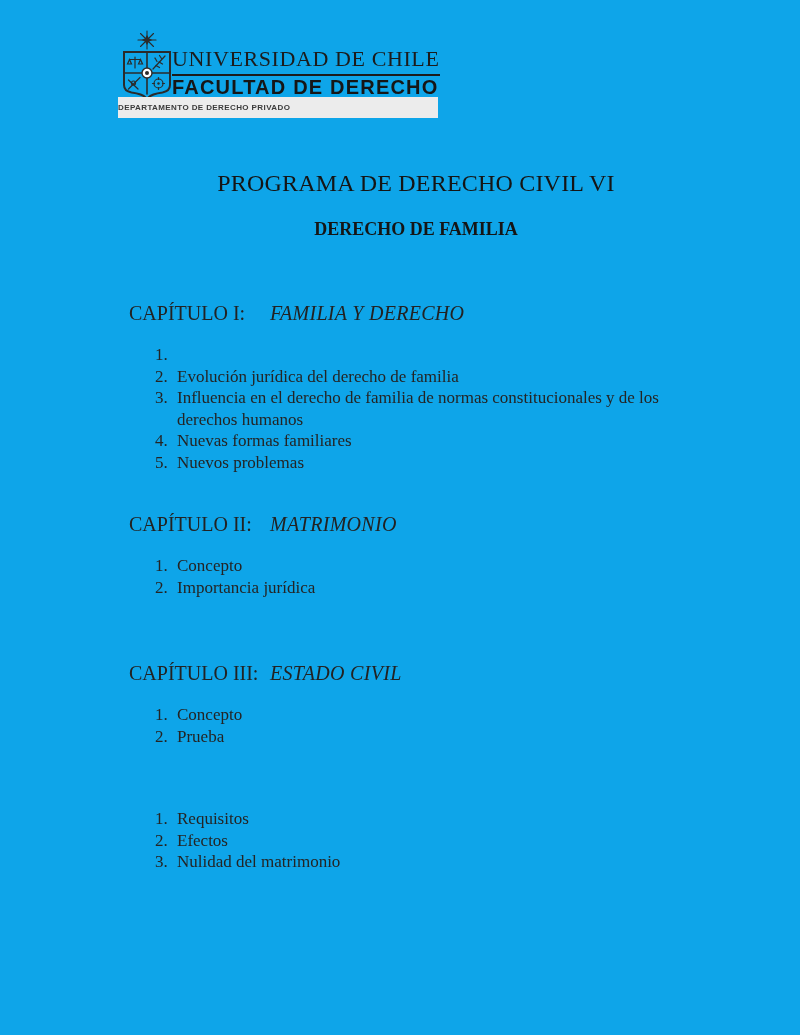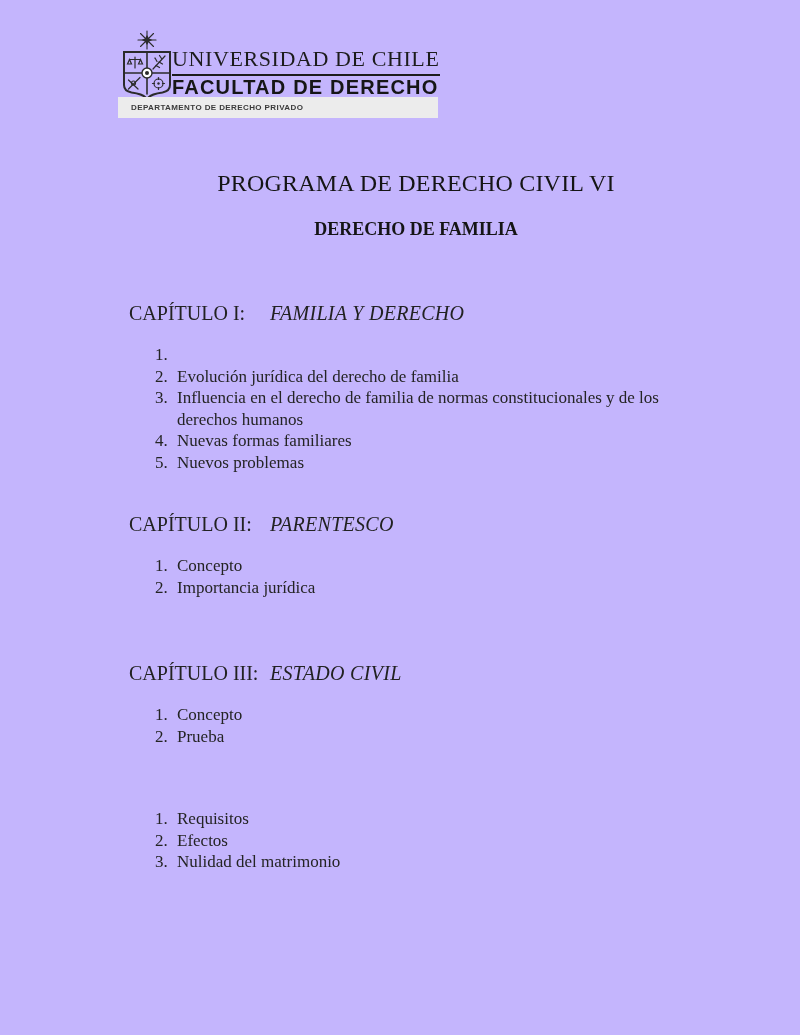--- a/index.html
+++ b/index.html
@@ -1,41 +1,41 @@
 <!DOCTYPE html>
 <html><head>
 <meta charset="utf-8">
 <style>
   html,body{margin:0;padding:0;}
   body{
     width:800px;height:1035px;background:#ffffff;overflow:hidden;position:relative;
     font-family:"Liberation Serif", serif;color:#1f1f1f;
     -webkit-font-smoothing:antialiased;
   }
-  .page{position:absolute;inset:0;background:#c4b5fd;}
+  .page{position:absolute;inset:0;background:#0ea5e9;}
 
   
   .crest{position:absolute;left:117px;top:30px;width:60px;height:70px;}
   .wordmark{position:absolute;left:172px;top:45px;width:268px;}
   .university{
     font-family:"Liberation Serif", serif;font-size:22px;letter-spacing:0.6px;
     color:#1c1c1c;white-space:nowrap;line-height:28px;display:block;
     border-bottom:2px solid #1c1c1c;padding-bottom:1px;
   }
   .faculty{
     font-family:"Liberation Sans", sans-serif;font-weight:bold;font-size:20px;
     letter-spacing:1.2px;color:#161616;white-space:nowrap;line-height:22px;display:block;margin-top:0px;
   }
   .dept-band{
     position:absolute;left:118px;top:97px;width:320px;height:21px;background:#ececec;
     display:flex;align-items:center;
   }
   .dept-text{
     font-family:"Liberation Sans", sans-serif;font-weight:bold;font-size:8px;
-    letter-spacing:0.4px;color:#3a3a3a;padding-left:13px;white-space:nowrap;
+    letter-spacing:0.4px;color:#3a3a3a;white-space:nowrap;
   }
 
   
   .doc-title{
     position:absolute;left:129px;top:170px;width:574px;text-align:center;
     font-weight:normal;font-size:24px;letter-spacing:0.2px;color:#151515;line-height:26px;
   }
   .doc-subtitle{
     position:absolute;left:129px;top:219px;width:574px;text-align:center;
     font-weight:bold;font-size:18px;color:#151515;line-height:20px;
@@ -147,21 +147,21 @@
           </li>
           <li class="topic-item">
             <span class="topic-number">5.</span>
             <span class="topic-text">Nuevos problemas</span>
           </li>
         </ol>
   </div>
 
   <div class="chapter ch-1">
     <div class="chapter-heading">
-      <span class="chapter-label">CAPÍTULO II:</span><span class="chapter-title">PARENTESCO</span>
+      <span class="chapter-label">CAPÍTULO II:</span><span class="chapter-title">MATRIMONIO</span>
     </div>
     <ol class="topic-list">
           <li class="topic-item">
             <span class="topic-number">1.</span>
             <span class="topic-text">Concepto</span>
           </li>
           <li class="topic-item">
             <span class="topic-number">2.</span>
             <span class="topic-text">Importancia jurídica</span>
           </li>

